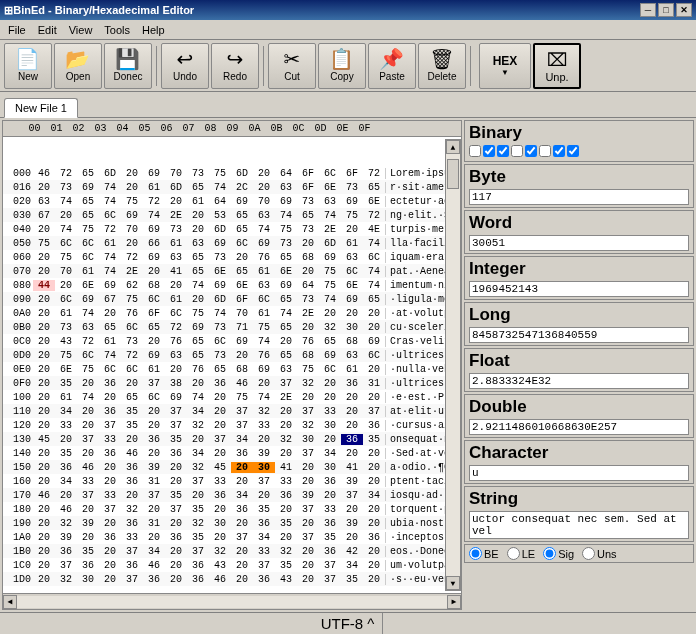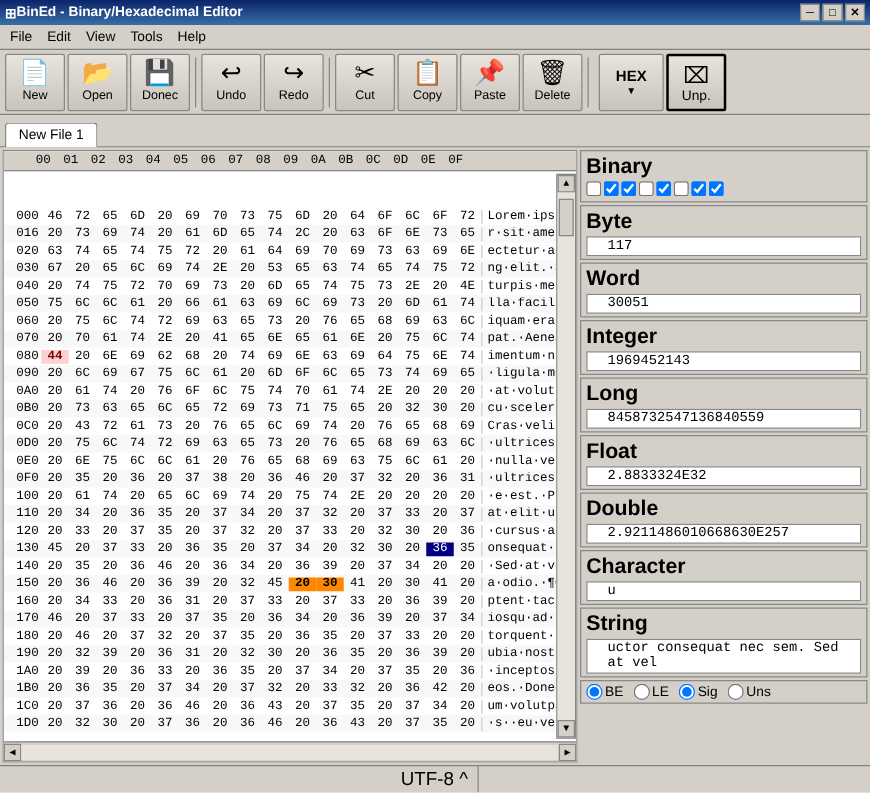--- a/index.html
+++ b/index.html
@@ -249,21 +249,21 @@
       padding: 2px 4px;
     }
     .panel-label {
       font-weight: bold;
       font-size: 17px;
       margin-bottom: 2px;
     }
     .panel-value {
       background: #fff;
       border: 1px solid #888;
-      padding: 1px 16px;
+      padding: 1px 2px;
       font-size: 11px;
       font-family: 'Courier New', monospace;
       width: 100%;
     }
     
     .binary-row {
       display: flex;
       gap: 2px;
       align-items: center;
       margin-bottom: 2px;

